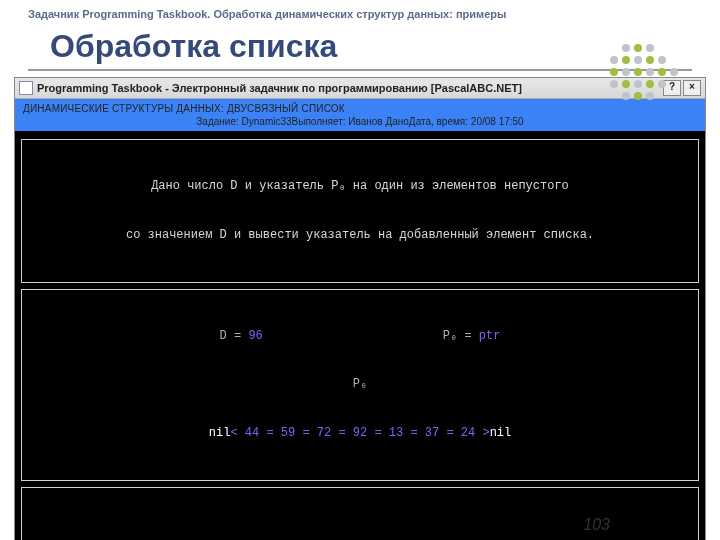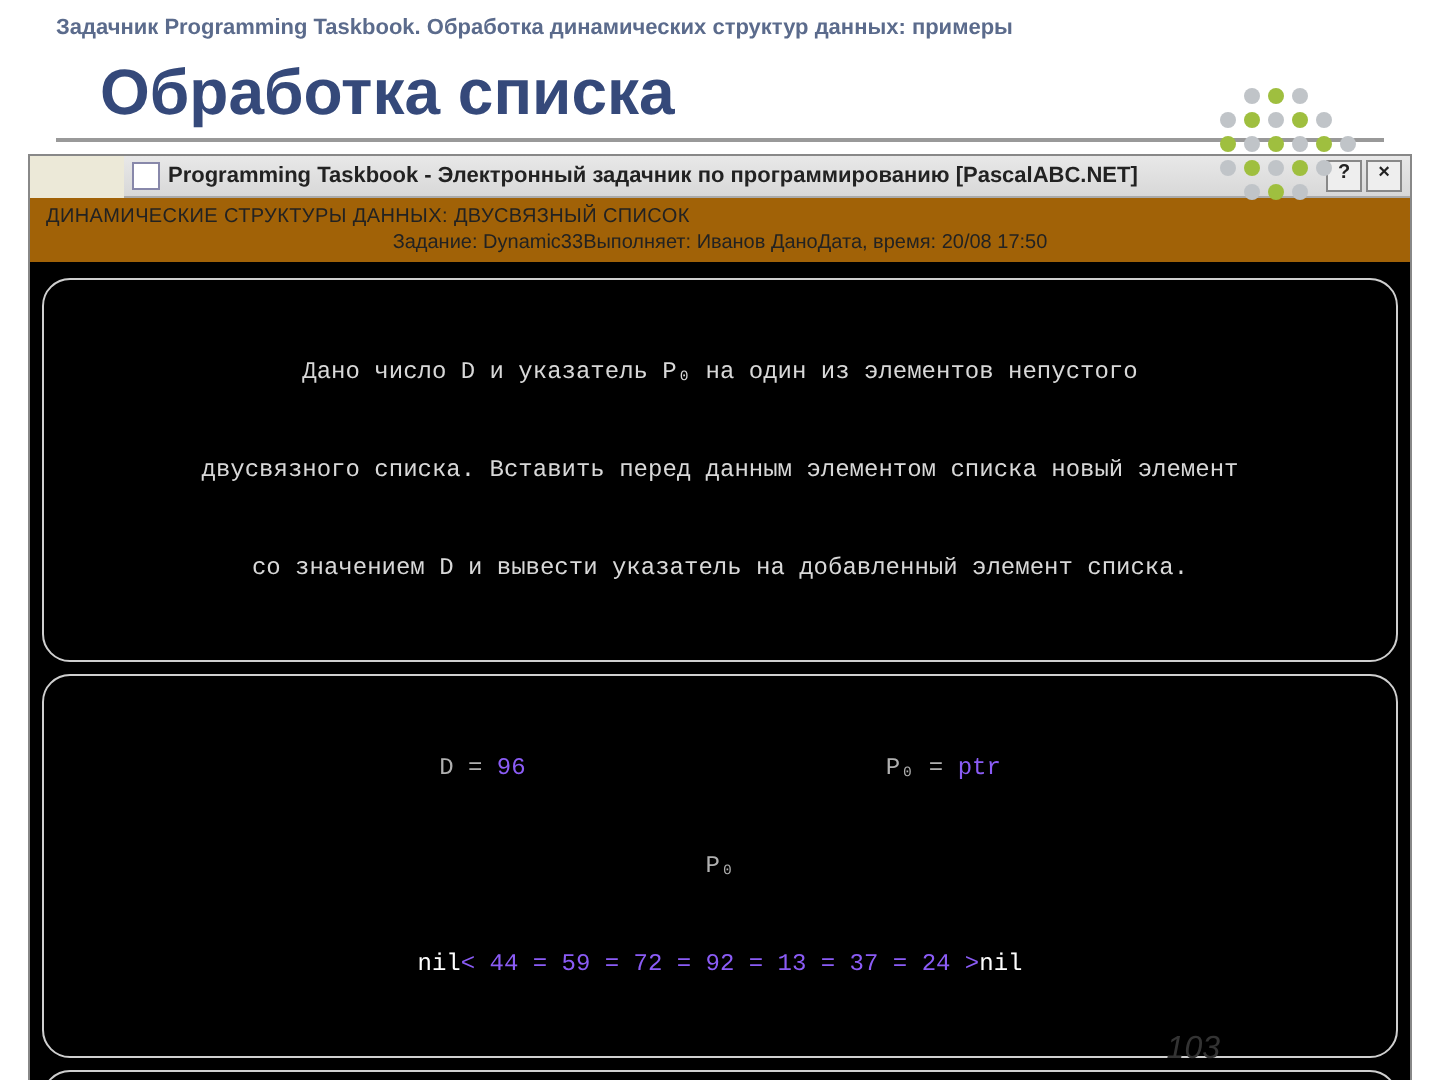--- a/index.html
+++ b/index.html
@@ -53,48 +53,47 @@
   .titlebar {
     background: linear-gradient(#e8e8e8,#d8d8d8);
     border-bottom: 1px solid #aaa;
     display: flex;
     align-items: center;
     padding: 2px 4px;
     font-size: 11px;
     font-weight: bold;
     color: #222;
     gap: 4px;
-    margin-left: 47px;
   }
   .titlebar-icon {
     width: 14px; height: 14px; background: #fff; border: 1px solid #88a; display: inline-block;
   }
   .titlebar-title { flex: 1; overflow: hidden; white-space: nowrap; }
   .titlebar-btns { display: flex; gap: 2px; }
   .win-btn {
     width: 18px; height: 16px;
     border: 1px solid #888; background: #eee;
     font-size: 10px; line-height: 12px; text-align: center;
     cursor: default;
   }
   .meta-bar {
-    background: #a16207;
+    background: #3b82f6;
     padding: 4px 8px;
     font-size: 10px;
     color: #222;
   }
   .meta-bar .row1 { font-size: 10px; letter-spacing: .2px; }
   .meta-bar .row2 { display: flex; justify-content: center; font-size: 10px; margin-top: 2px; }
   .black-area {
     background: #000;
     padding: 6px 6px;
   }
   .panel {
     border: 1px solid #cfcfcf;
-    border-radius: 14px;
+    border-radius: 0;
     margin: 2px 0 6px 0;
     padding: 6px 10px;
     color: #cfcfcf;
     font-family: Consolas, "Courier New", monospace;
     font-size: 12px;
     line-height: 1.35;
     text-align: center;
     white-space: pre;
   }
   .c-white { color: #d8d8d8; }
@@ -168,21 +167,20 @@
       <span>Задание: Dynamic33</span>
       <span>Выполняет: Иванов Дано</span>
       <span>Дата, время: 20/08 17:50</span>
     </div>
   </div>
 
   <div class="black-area">
 
     <div class="panel">
       <div class="c-white">Дано число D и указатель P₀ на один из элементов непустого</div>
-      <div class="c-white">двусвязного списка. Вставить перед данным элементом списка новый элемент</div>
       <div class="c-white">со значением D и вывести указатель на добавленный элемент списка.</div>
     </div>
 
     <div class="panel">
       <div><span class="c-gray">D = </span><span class="c-yellow">96</span><span class="c-gray">                         </span><span class="c-gray">P₀ = </span><span class="c-yellow">ptr</span></div>
       <div class="c-gray">P₀</div>
       <div><span class="c-green">nil</span><span class="c-yellow">&lt; 44 = 59 = 72 = 92 = 13 = 37 = 24 &gt;</span><span class="c-green">nil</span></div>
     </div>
 
     <div class="panel">

